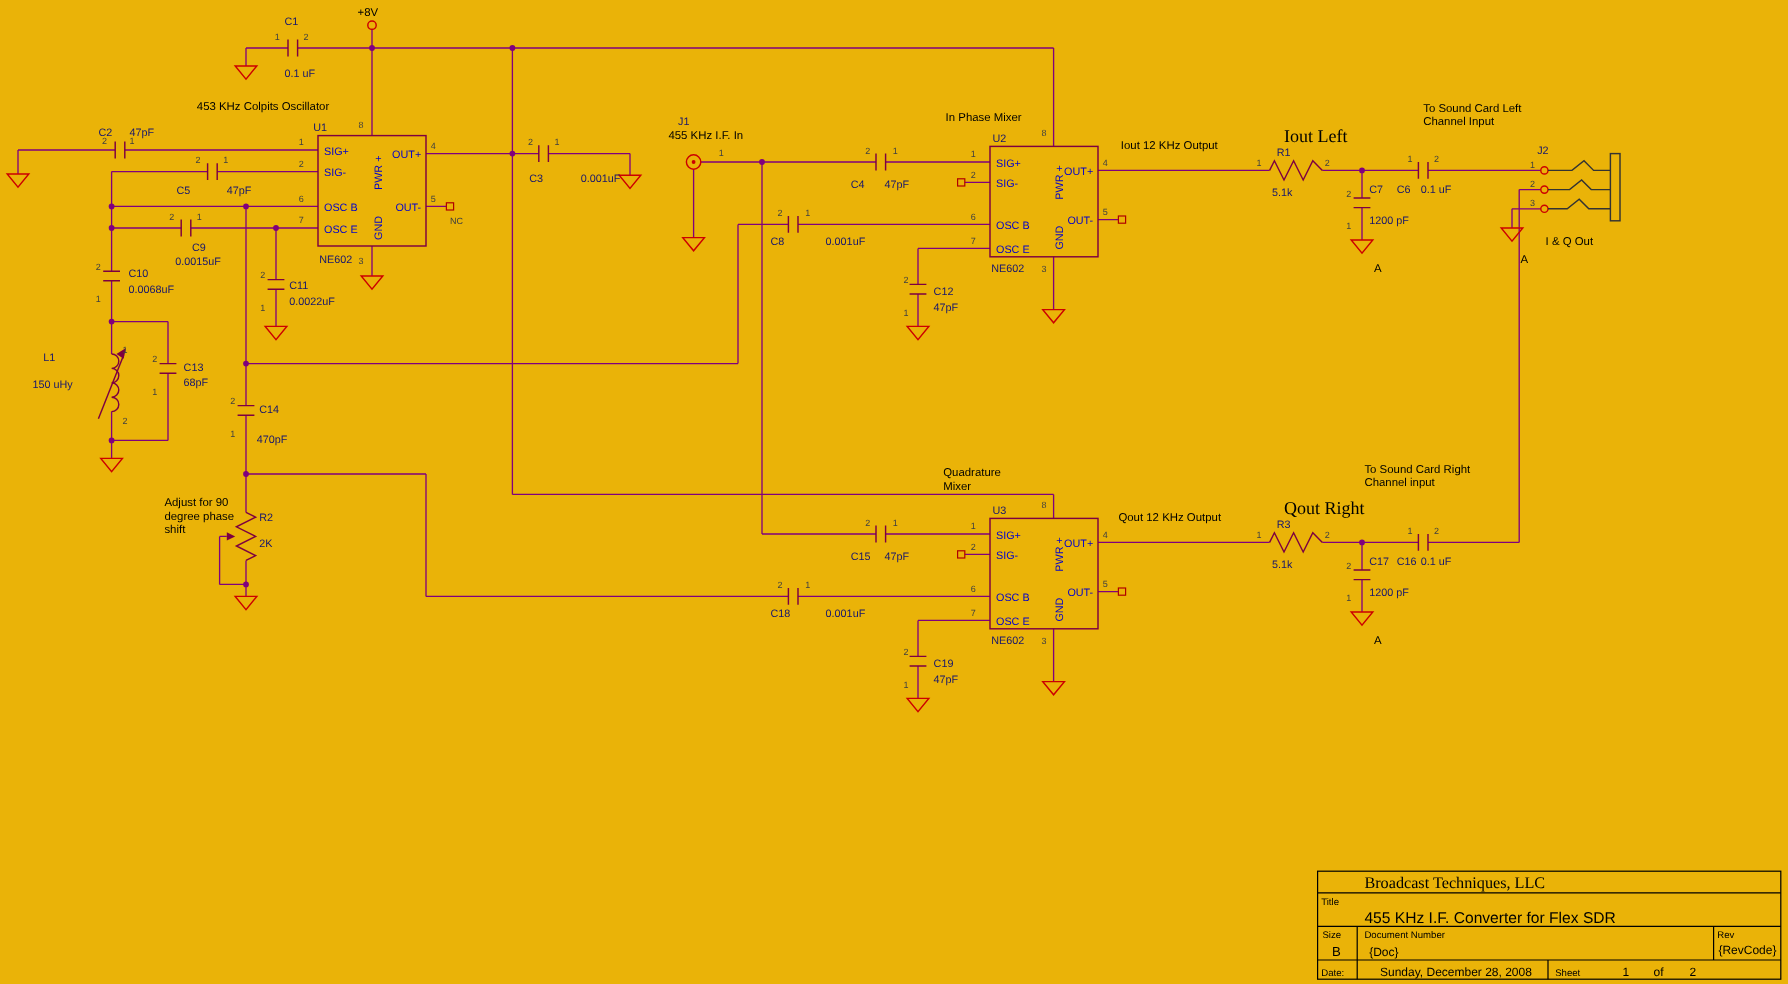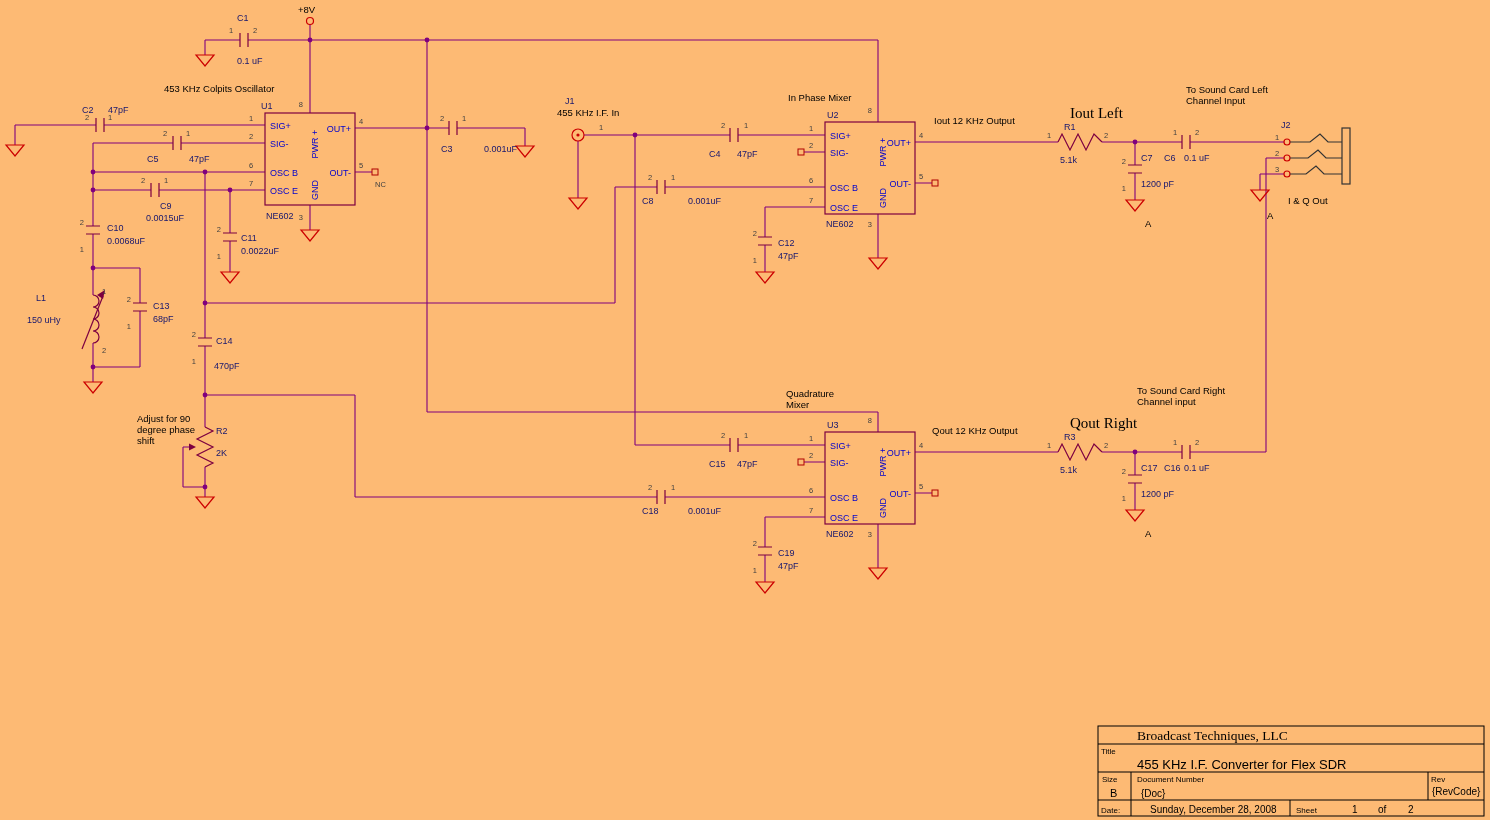--- a/index.html
+++ b/index.html
@@ -1,16 +1,16 @@
 <!DOCTYPE html>
 <html><head>
 <meta charset="utf-8">
 <style>
   html,body{margin:0;padding:0;background:#fff}
-  .stage{position:relative;width:1490px;height:820px;background:#fdba74;overflow:hidden}
+  .stage{position:relative;width:1490px;height:820px;background:#eab308;overflow:hidden}
   svg{display:block}
   .wire{stroke:#80007d;stroke-width:1.1;fill:none}
   .part{stroke:#7d0040;stroke-width:1.2;fill:none}
   .partf{fill:#7d0040;stroke:none}
   .gnd{stroke:#cc0000;stroke-width:1.2;fill:none}
   .conn{stroke:#cc0000;stroke-width:1.2;fill:none}
   .connf{fill:#cc0000;stroke:none}
   .dotj{fill:#80007d;stroke:none}
   .ncsq{stroke:#b00000;stroke-width:1;fill:none}
   .jack{stroke:#333;stroke-width:1.2;fill:none}

